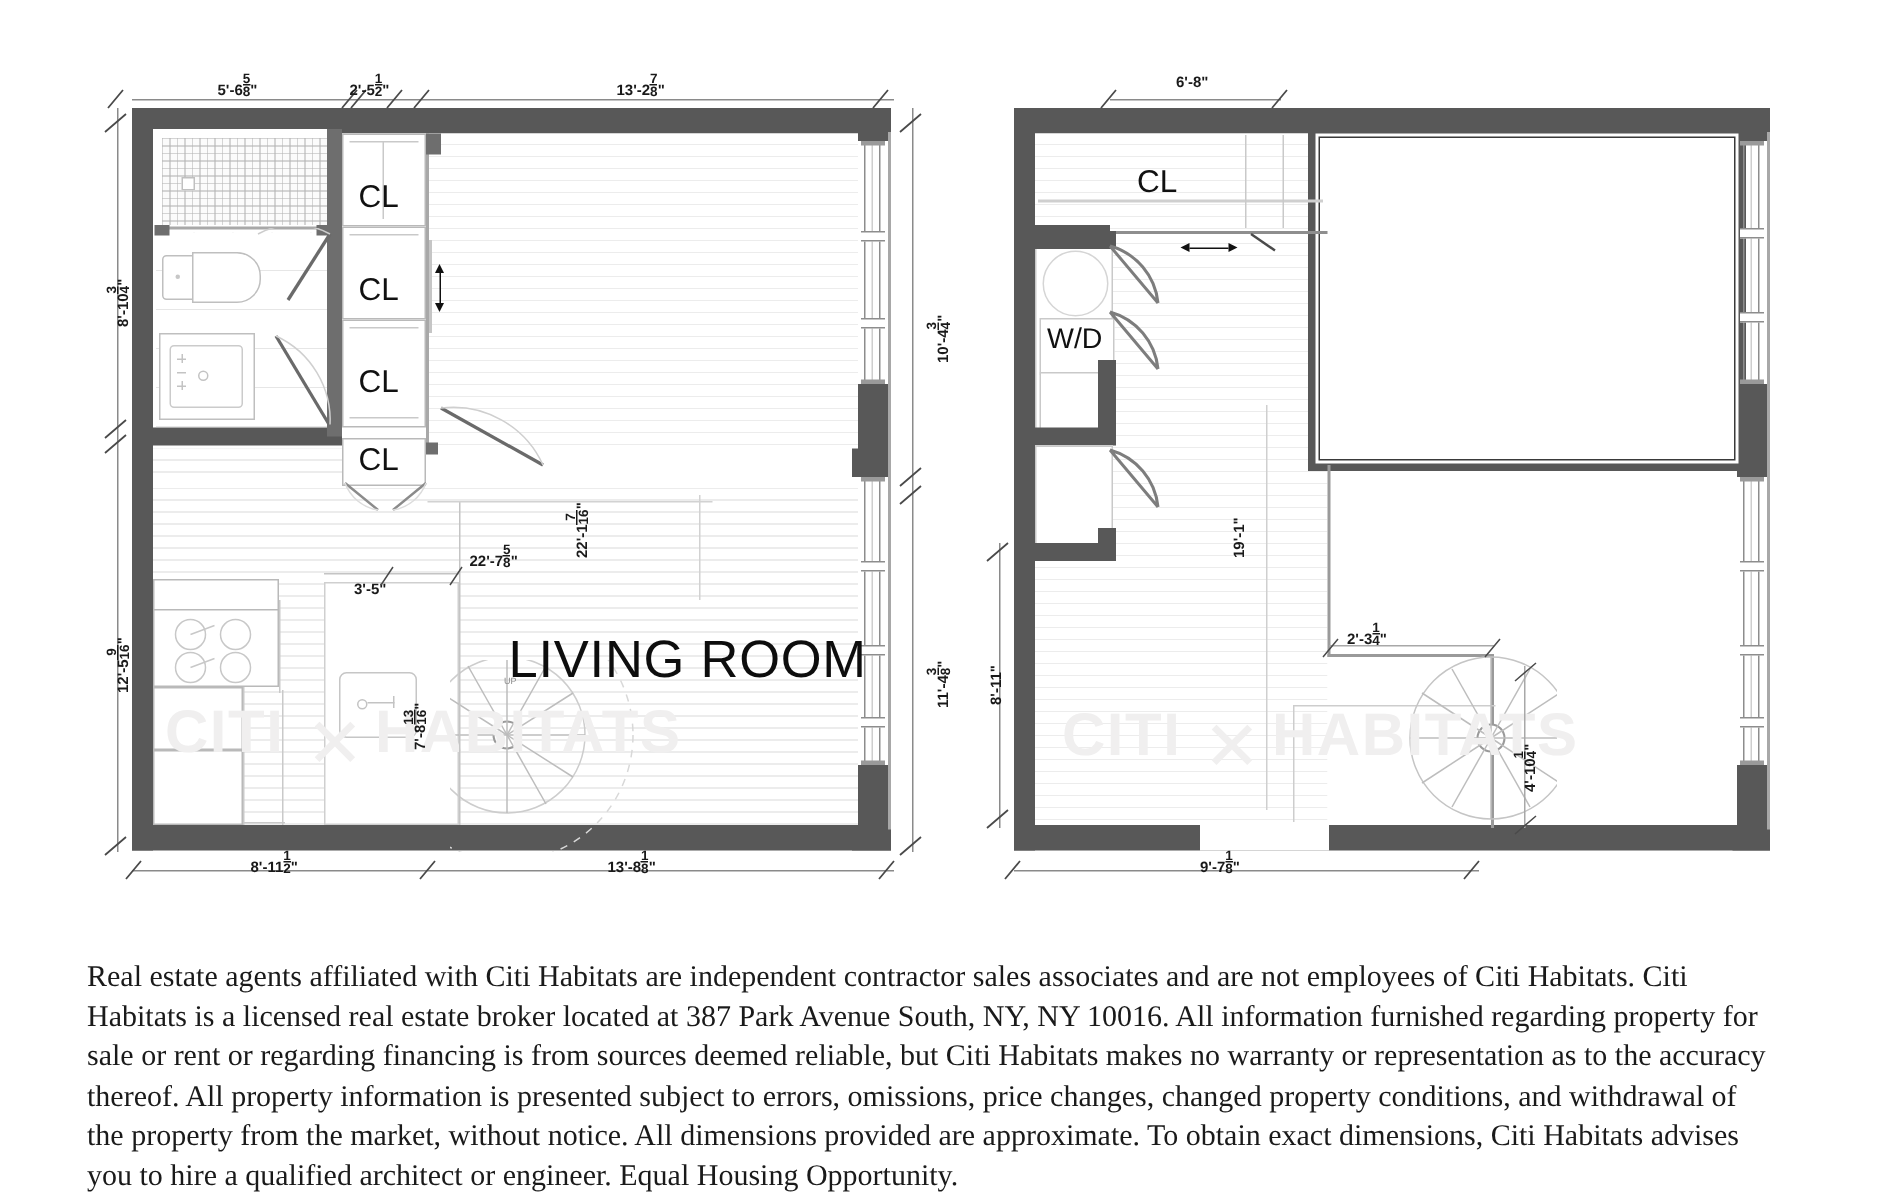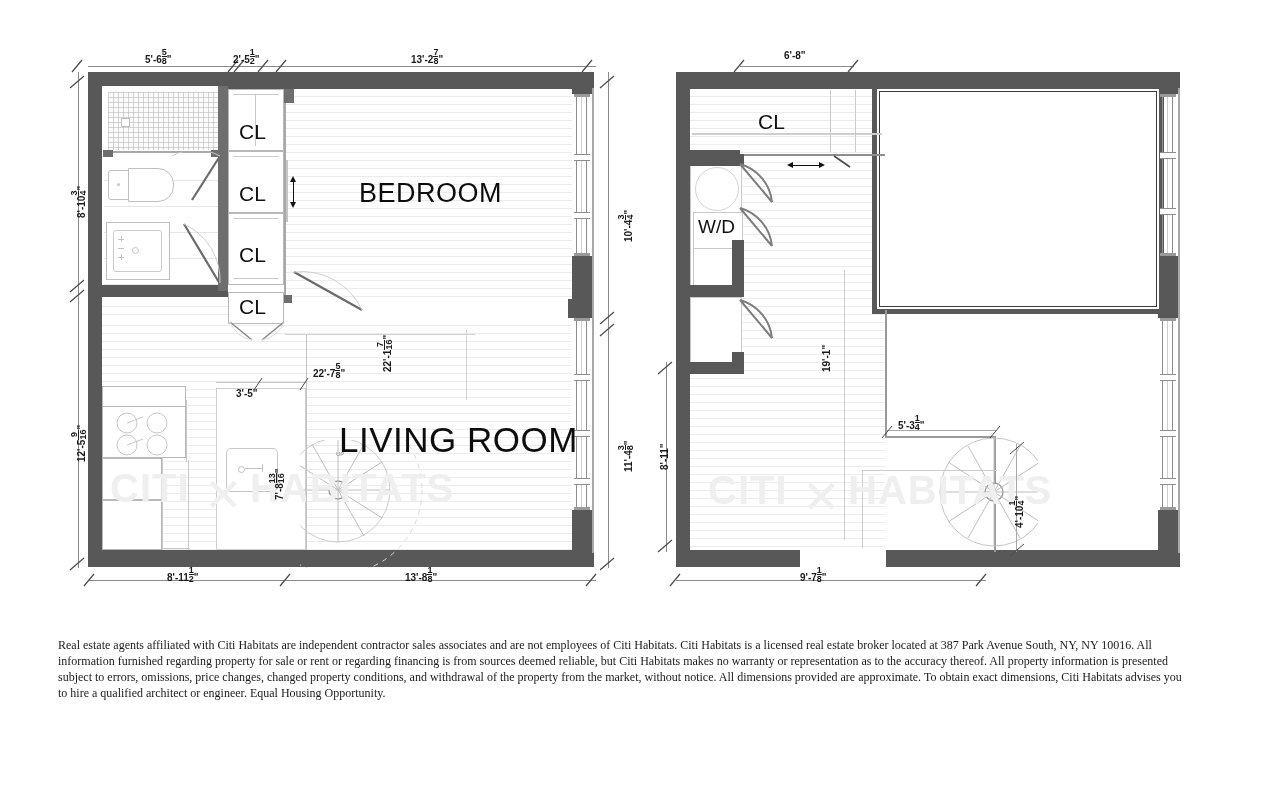--- a/index.html
+++ b/index.html
@@ -97,21 +97,21 @@
     white-space:nowrap;
     user-select:none;
   }
   .wm-x{position:absolute;color:#f0efef;font-size:46px;font-weight:400;}
 
   
   #disclaimer{
     position:absolute;
     left:58px;top:638px;width:1128px;
     font-family:"Liberation Serif", serif;
-    font-size:12px;
+    font-size:20px;
     line-height:1.33;
     color:#1a1a1a;
     text-align:left;
   }
 </style>
 </head>
 <body>
 
 <div id="stage">
 
@@ -276,21 +276,20 @@
       <div style="position:absolute;left:0px;top:56px;width:16px;height:5px;background:#fff;border-top:1px solid #8d8d8d;border-bottom:1px solid #8d8d8d;"></div>
       <div style="position:absolute;left:0px;top:112px;width:16px;height:5px;background:#fff;border-top:1px solid #8d8d8d;border-bottom:1px solid #8d8d8d;"></div>
       <div style="position:absolute;left:0px;top:160px;width:16px;height:5px;background:#fff;border-top:1px solid #8d8d8d;border-bottom:1px solid #8d8d8d;"></div>
       <div style="position:absolute;left:0px;top:189px;width:16px;height:3px;background:#9a9a9a;"></div>
     </div>
 
     <div class="watermark" style="left:110px;top:466px;">CITI</div>
     <div class="wm-x" style="left:204px;top:468px;">✕</div>
     <div class="watermark" style="left:250px;top:466px;">HABITATS</div>
 
-    <div class="roomlabel" style="left:359px;top:178px;font-size:27px;">BEDROOM</div>
     <div class="roomlabel" style="left:339px;top:420px;font-size:35px;">LIVING ROOM</div>
 
     <div class="dimline" style="left:88px;top:66px;width:508px;height:1px;"></div>
     <svg class="abs" style="left:62px;top:56px;width:540px;height:20px;" viewBox="0 0 540 20">
       <path d="M10 16 L20 4 M166 16 L176 4 M172 16 L182 4 M196 16 L206 4 M214 16 L224 4 M520 16 L530 4" stroke="#4a4a4a" stroke-width="1.2" fill="none"></path>
     </svg>
     <div class="dim" style="left:145px;top:48px;">
       <span>5'-6</span><span class="frac"><span>5</span><br><span style="border-top:1px solid #1a1a1a;display:block;">8</span></span><span>"</span>
     </div>
     <div class="dim" style="left:233px;top:48px;">
@@ -488,21 +487,21 @@
     <div class="dimline" style="left:204px;top:270px;width:1px;height:270px;background:#cfcfcf;"></div>
     <div class="dim vrot" style="left:181px;top:372px;">
       <span>19'-1</span><span>"</span>
     </div>
 
     <div class="dimline" style="left:246px;top:430px;width:110px;height:1px;background:#a8a8a8;"></div>
     <svg class="abs" style="left:240px;top:422px;width:126px;height:20px;" viewBox="0 0 126 20">
       <path d="M2 16 L12 4 M110 16 L120 4" stroke="#4a4a4a" stroke-width="1" fill="none"></path>
     </svg>
     <div class="dim" style="left:258px;top:414px;">
-      <span>5'-3</span><span class="frac"><span>1</span><br><span style="border-top:1px solid #1a1a1a;display:block;">4</span></span><span>"</span>
+      <span>2'-3</span><span class="frac"><span>1</span><br><span style="border-top:1px solid #1a1a1a;display:block;">4</span></span><span>"</span>
     </div>
 
     <div class="dimline" style="left:376px;top:444px;width:1px;height:108px;background:#a8a8a8;"></div>
     <svg class="abs" style="left:366px;top:436px;width:24px;height:126px;" viewBox="0 0 24 126">
       <path d="M4 18 L18 6 M4 120 L18 108" stroke="#4a4a4a" stroke-width="1" fill="none"></path>
     </svg>
     <div class="dim vrot" style="left:368px;top:528px;">
       <span>4'-10</span><span class="frac"><span>1</span><br><span style="border-top:1px solid #1a1a1a;display:block;">4</span></span><span>"</span>
     </div>
 

